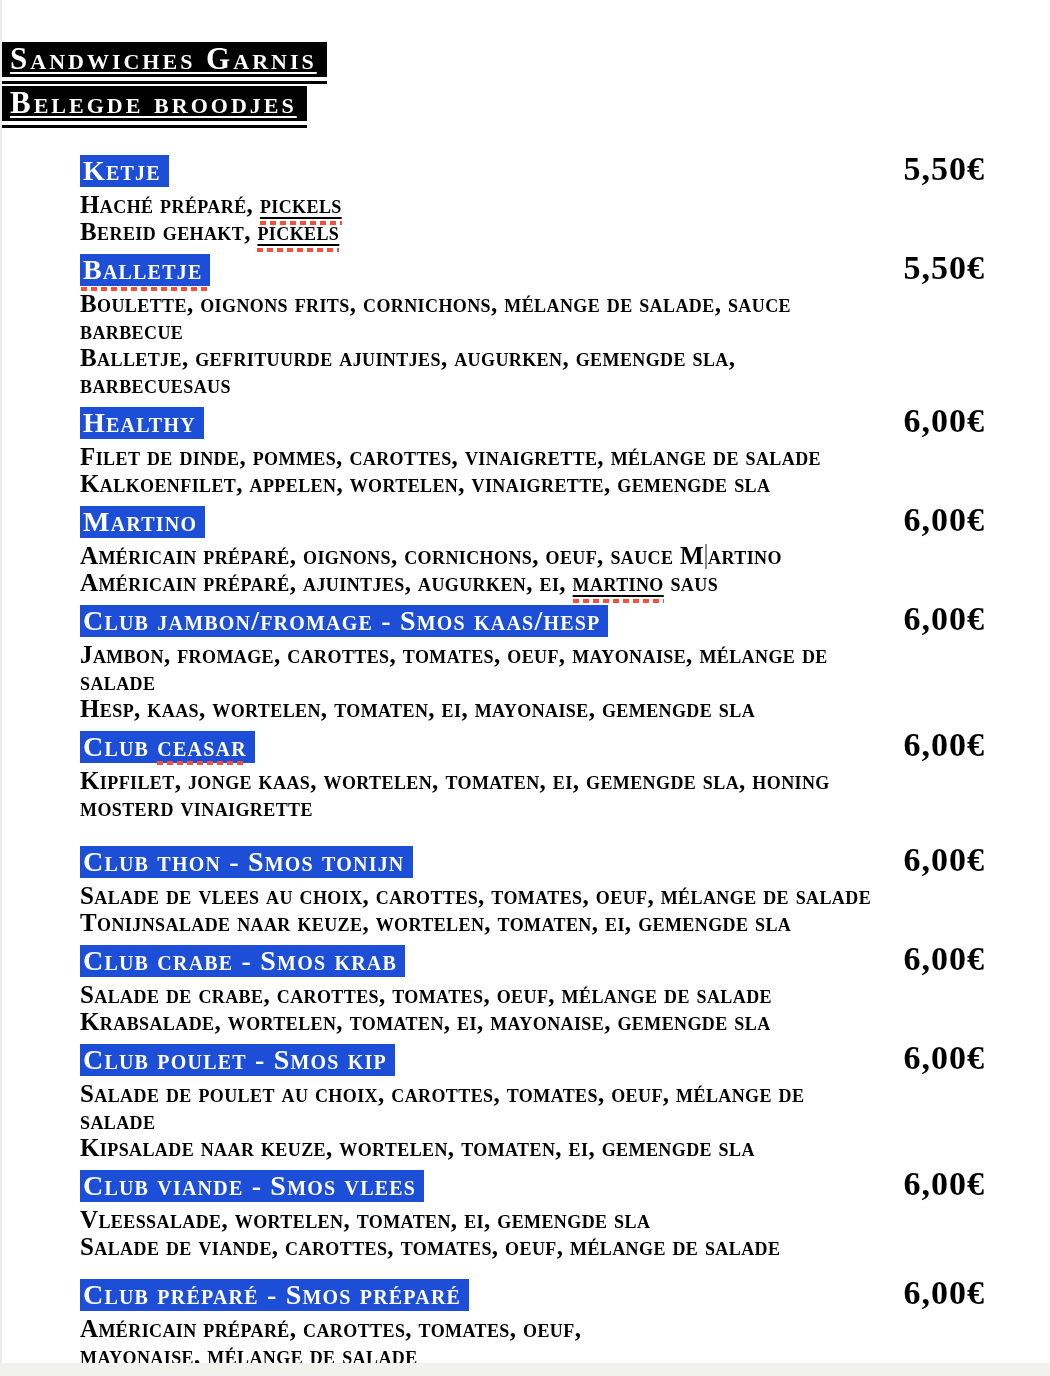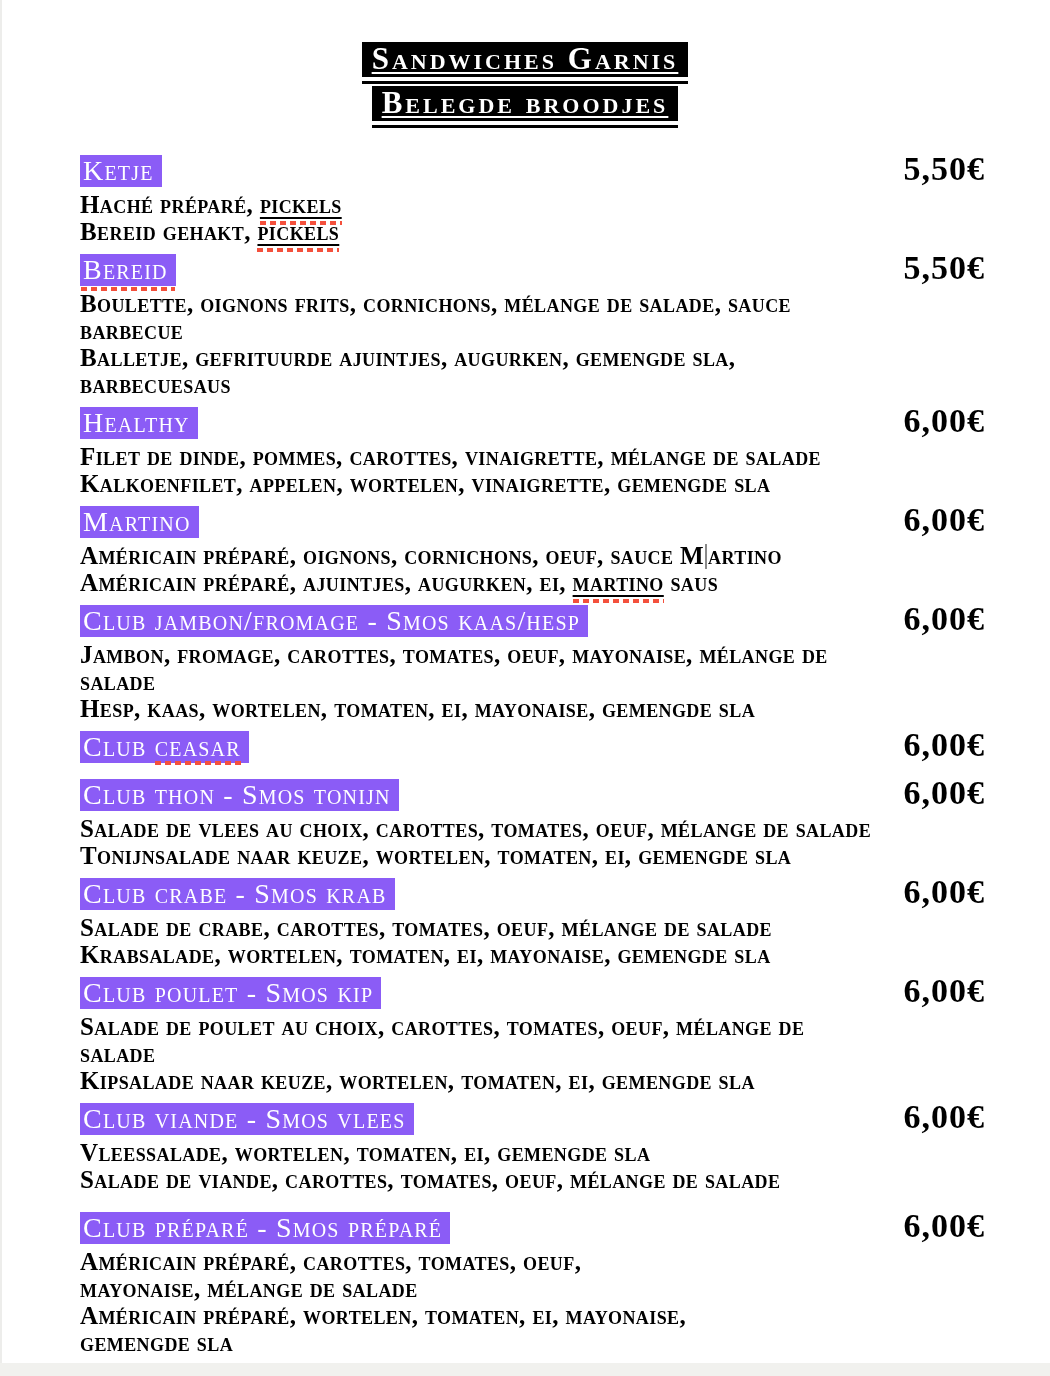--- a/index.html
+++ b/index.html
@@ -6,43 +6,43 @@
   body{
     width:1050px;height:1376px;overflow:hidden;position:relative;
     background:#ffffff;
     font-family:"Liberation Serif", serif;
     color:#000;
   }
   .page-left-edge{position:absolute;left:0;top:0;bottom:0;width:2px;background:#ededeb;}
   .page-bottom-edge{position:absolute;left:0;right:0;bottom:0;height:13px;background:#f1f1ee;}
 
   
-  .title-wrap{ text-align:center; padding-top:42px; }
+  .title-wrap{ text-align:left; padding-top:42px; }
   .title-line{
     display:inline-block;
     background:#000;color:#fff;
     font-variant:small-caps;font-weight:bold;
     font-size:31px;line-height:34px;letter-spacing:3px;
     padding:0 10px 1px 10px;
     text-decoration:underline;
     text-decoration-thickness:2px;text-underline-offset:3px;
     box-shadow:0 4px 0 #ffffff, 0 7px 0 #000000; 
     margin-bottom:9px;
   }
 
   
   .content{ margin:20px 65px 0 80px; width:905px; }
 
   .item-head{
     display:flex;justify-content:space-between;align-items:baseline;
     margin:4px 0 3px 0;
   }
   .badge{
-    display:inline-block;background:#8b5cf6;color:#fff;
-    font-variant:small-caps;font-weight:normal;
+    display:inline-block;background:#1d4ed8;color:#fff;
+    font-variant:small-caps;font-weight:bold;
     font-size:28px;line-height:31px;letter-spacing:1.2px;
     padding:0 8px 1px 3px;
     position:relative;
   }
   .badge-sp::after{            
     content:"";position:absolute;left:1px;right:1px;bottom:-5px;height:4px;
     background:repeating-linear-gradient(to right,#f4503c 0 6px,transparent 6px 10px);
   }
   .mis-badge{position:relative;margin-top:21px;}
   .mis-badge::after{           
@@ -65,21 +65,21 @@
     position:relative;
   }
   .mis::after{
     content:"";position:absolute;left:0;right:0;bottom:-7px;height:4px;
     background:repeating-linear-gradient(to right,#f4503c 0 6px,transparent 6px 10px);
   }
   .caret{                      
     display:inline-block;width:2px;height:25px;background:#8a8a8a;
     vertical-align:-5px;margin:0 1px;
   }
-  .gap-md{margin-top:10px;}
+  .gap-md{margin-top:20px;}
   .gap-lg{margin-top:14px;}
 </style>
 </head>
 <body>
 
 <div>
   <div class="page-left-edge"></div>
 
   <div class="title-wrap">
     <div><span class="title-line">Sandwiches Garnis</span></div>
@@ -92,21 +92,21 @@
       <div class="item-head">
         <span class="badge"><span>Ketje</span></span>
         <span class="price">5,50€</span>
       </div>
       <p class="desc"><span>Haché préparé, </span><span class="mis">pickels</span></p>
       <p class="desc"><span>Bereid gehakt, </span><span class="mis">pickels</span></p>
     </div>
 
     <div>
       <div class="item-head">
-        <span class="badge badge-sp"><span>Bereid</span></span>
+        <span class="badge badge-sp"><span>Balletje</span></span>
         <span class="price">5,50€</span>
       </div>
       <p class="desc">Boulette, oignons frits, cornichons, mélange de salade, sauce
 barbecue</p>
       <p class="desc">Balletje, gefrituurde ajuintjes, augurken, gemengde sla,
 barbecuesaus</p>
     </div>
 
     <div>
       <div class="item-head">
@@ -134,20 +134,22 @@
       <p class="desc">Jambon, fromage, carottes, tomates, oeuf, mayonaise, mélange de
 salade</p>
       <p class="desc">Hesp, kaas, wortelen, tomaten, ei, mayonaise, gemengde sla</p>
     </div>
 
     <div>
       <div class="item-head">
         <span class="badge"><span>Club </span><span class="mis-badge">ceasar</span></span>
         <span class="price">6,00€</span>
       </div>
+      <p class="desc">Kipfilet, jonge kaas, wortelen, tomaten, ei, gemengde sla, honing
+mosterd vinaigrette</p>
     </div>
 
     <div>
       <div class="item-head gap-md">
         <span class="badge"><span>Club thon - Smos tonijn</span></span>
         <span class="price">6,00€</span>
       </div>
       <p class="desc">Salade de vlees au choix, carottes, tomates, oeuf, mélange de salade</p>
       <p class="desc">Tonijnsalade naar keuze, wortelen, tomaten, ei, gemengde sla</p>
     </div>

